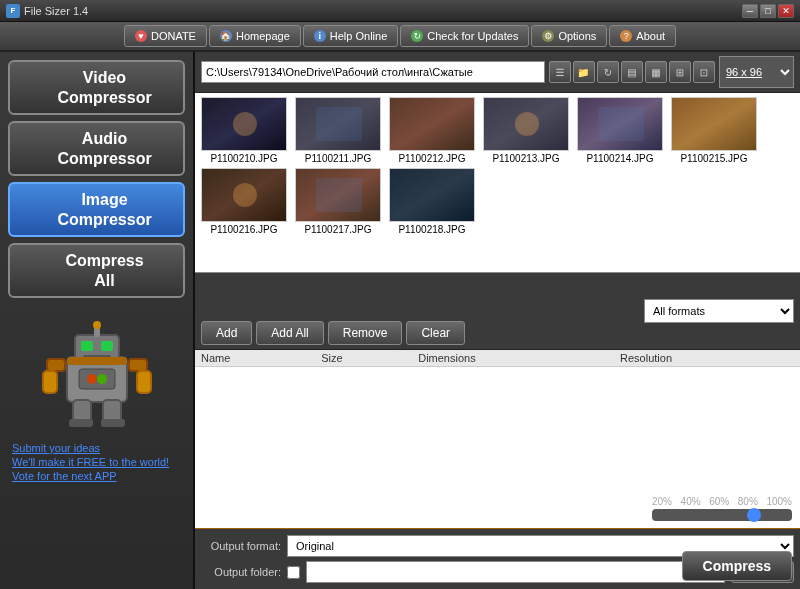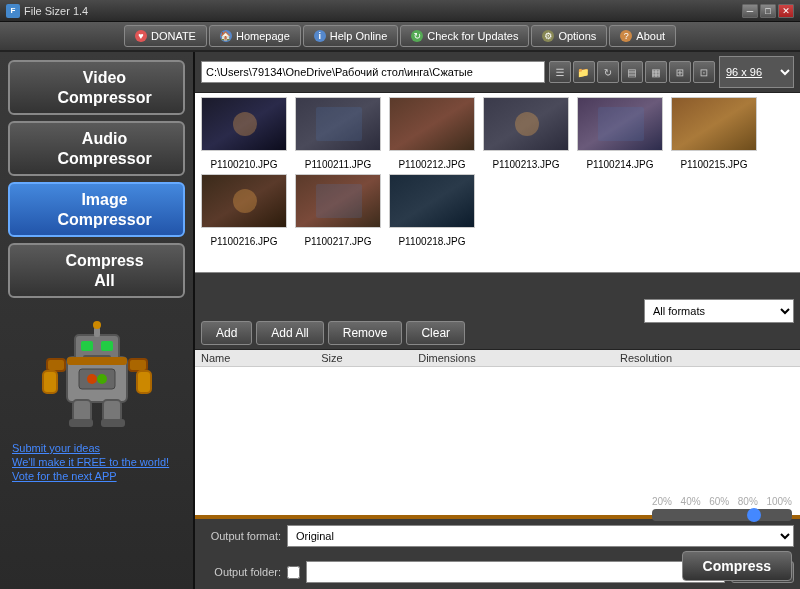--- a/index.html
+++ b/index.html
@@ -231,21 +231,21 @@
       border: 1px solid #ccc;
       display: flex;
       align-items: center;
       justify-content: center;
       overflow: hidden;
     }
     .thumb-label {
       font-size: 10px;
       color: #000;
       text-align: center;
-      margin-top: 8px;
+      margin-top: 2px;
     }
 
     
     .action-bar {
       display: flex;
       align-items: center;
       padding: 4px 6px;
       gap: 4px;
       background: #3a3a3a;
       border-bottom: 1px solid #222;
@@ -270,21 +270,21 @@
       border: 1px solid #888;
       font-size: 11px;
       padding: 0 4px;
     }
 
     
     .files-table-container {
       flex: 1;
       background: #fff;
       overflow-y: auto;
-      border-bottom: 4px solid #a16207;
+      border-bottom: 1px solid #a16207;
     }
     .files-table {
       width: 100%;
       border-collapse: collapse;
       font-size: 11px;
       color: #000;
     }
     .files-table th {
       text-align: left;
       padding: 2px 6px;
@@ -293,21 +293,21 @@
       font-weight: normal;
       color: #333;
     }
 
     
     .bottom-controls {
       padding: 6px;
       background: #3a3a3a;
       display: flex;
       flex-direction: column;
-      gap: 14px;
+      gap: 4px;
     }
     .output-row {
       display: flex;
       align-items: center;
       gap: 6px;
     }
     .output-label {
       color: #ccc;
       font-size: 11px;
       width: 80px;

